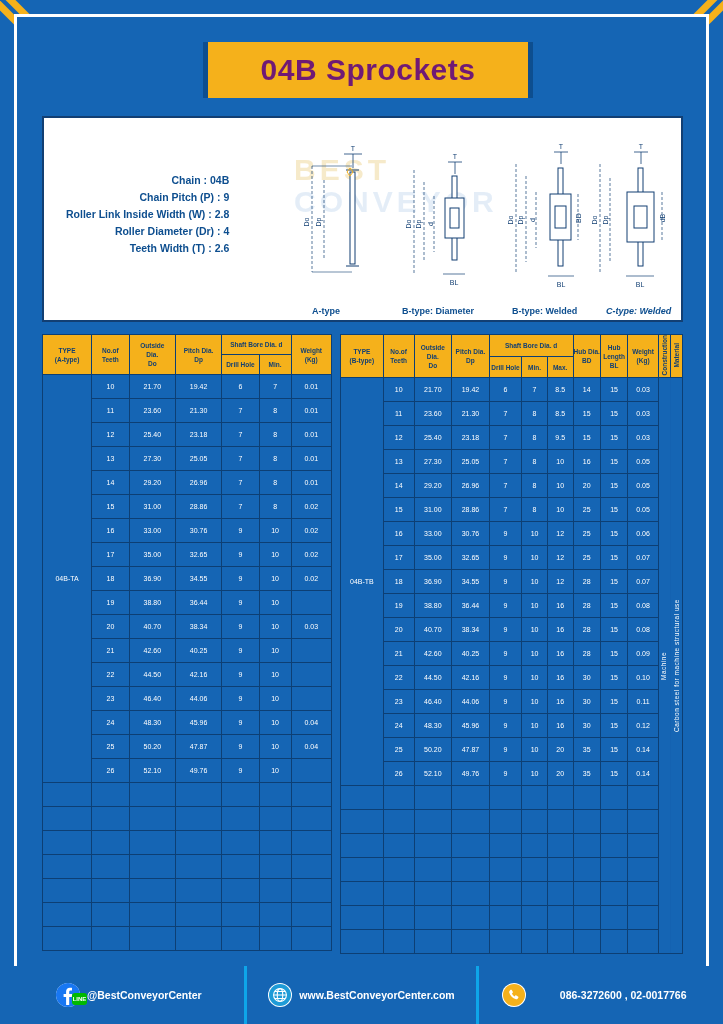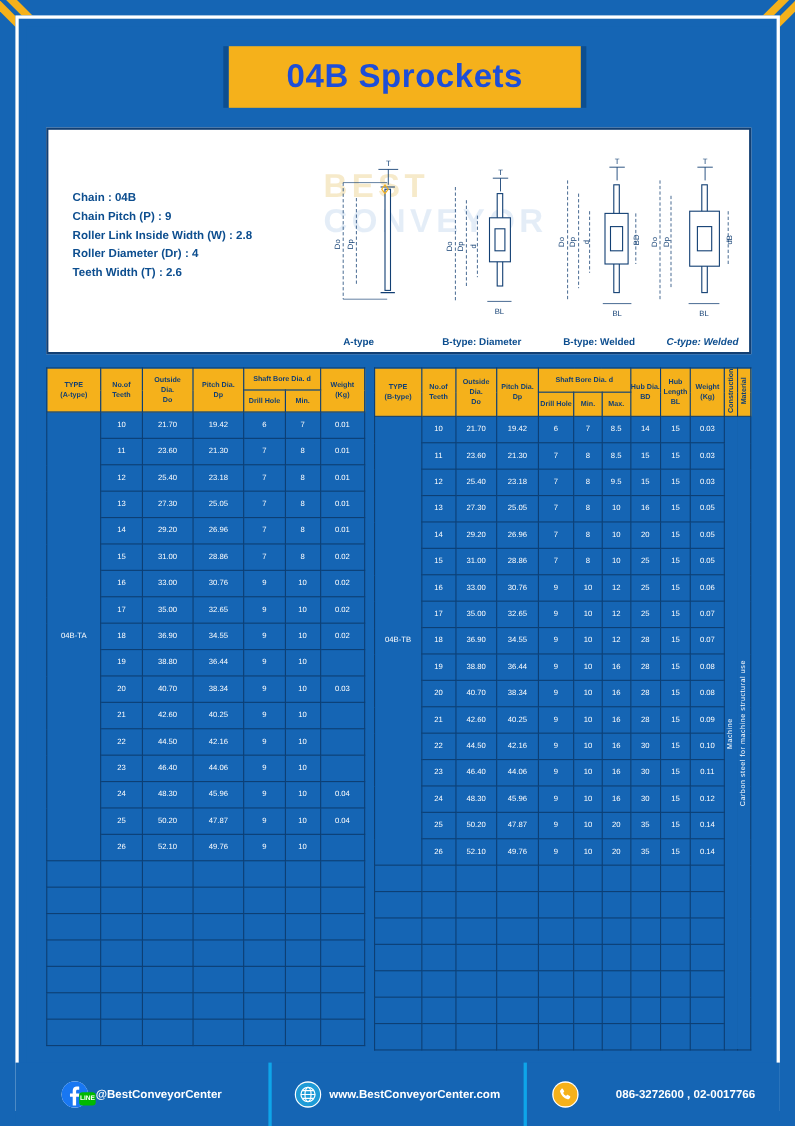--- a/index.html
+++ b/index.html
@@ -34,40 +34,40 @@
   }
   
   .title-box {
     position: absolute;
     left: 184px; top: 18px;
     width: 320px; height: 56px;
     background: #f5b11b;
     display: flex; align-items: center; justify-content: center;
   }
   .title-box .txt {
-    font-size: 30px; font-weight: bold; color: #1d4ed8;
+    font-size: 30px; font-weight: bold; color: #701a75;
     letter-spacing: 0.5px;
   }
   .title-edge-l, .title-edge-r {
     position: absolute; top: 18px; width: 5px; height: 56px; background: #0d4e8f;
   }
   .title-edge-l { left: 179px; }
   .title-edge-r { left: 504px; }
 
   
   .spec-panel {
     position: absolute;
     left: 18px; top: 92px;
     width: 641px; height: 206px;
     background: #ffffff;
     border: 2px solid #123f73;
   }
   .spec-list {
     position: absolute; left: 22px; top: 54px;
-    font-size: 10.5px; font-weight: bold; color: #0d4e8f; line-height: 17px;
+    font-size: 10.5px; font-weight: bold; color: #0d4e8f; line-height: 17px; text-align: right;
   }
   .spec-list div { white-space: nowrap; }
   .diagrams {
     position: absolute; left: 240px; top: 6px; width: 396px; height: 196px;
   }
   .dg-caption {
     position: absolute; bottom: 4px; font-size: 9px; font-weight: bold; color: #0d4e8f;
     text-align: left; white-space: nowrap;
   }
   .wm {

